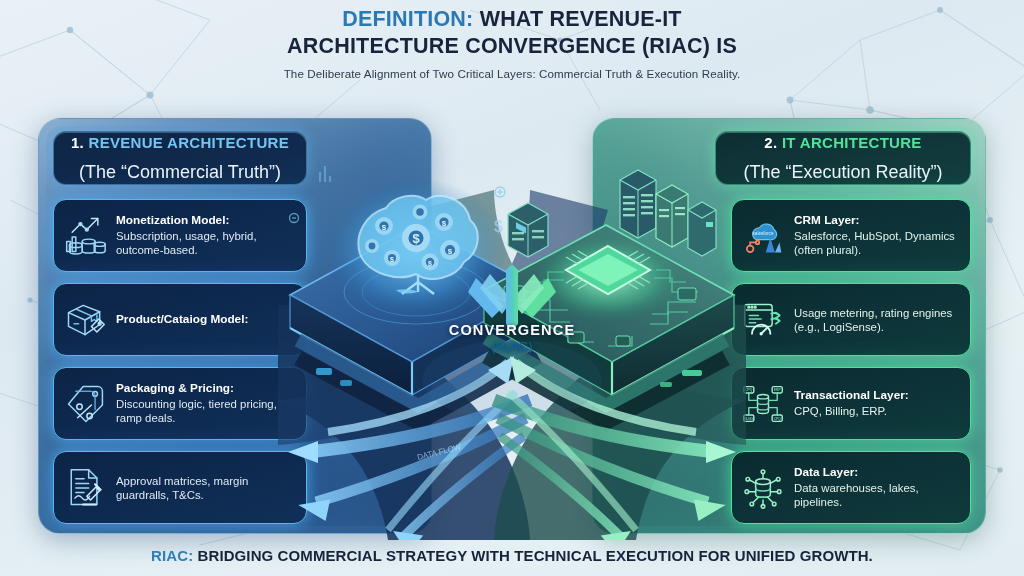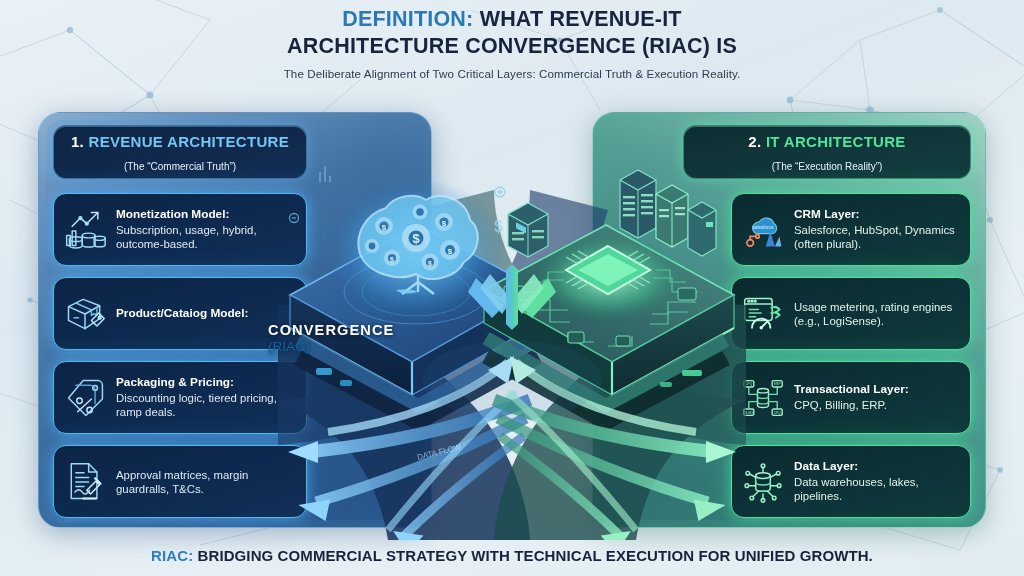--- a/index.html
+++ b/index.html
@@ -27,21 +27,21 @@
     color: #17243b; line-height: 1.24; white-space: nowrap;
   }
   .title-accent { color: #2b79b4; }
   .subtitle {
     margin-top: 8px; font-size: 11.6px; color: #2c3b4e;
     letter-spacing: .1px; white-space: nowrap;
   }
 
   
   .panel {
-    position: absolute; top: 112px; height: 416px;
+    position: absolute; top: 118px; height: 416px;
     border-radius: 22px; overflow: hidden;
   }
   .panel-left {
     left: 38px; width: 394px;
     background: linear-gradient(145deg, #7fa6c8 0%, #5d87b4 18%, #3f6ea6 42%, #2f5d97 70%, #2a5party 100%);
     background: linear-gradient(148deg, #8fb0cc 0%, #6a91bb 14%, #41719f 38%, #2d5c90 66%, #28568b 100%);
     box-shadow: 0 6px 26px rgba(30,70,120,.35), inset 0 0 60px rgba(120,180,230,.22);
     border: 1px solid rgba(150,195,230,.55);
   }
   .panel-right {
@@ -63,30 +63,30 @@
     align-items: center; justify-content: center;
     text-align: center; z-index: 6;
   }
   .panel-left .panel-head {
     left: 14px; width: 254px;
     background: linear-gradient(170deg, #0e2747 0%, #10294c 55%, #123055 100%);
     box-shadow: 0 0 14px rgba(90,180,250,.55), inset 0 1px 0 rgba(160,220,255,.3);
     border: 1px solid rgba(120,200,255,.45);
   }
   .panel-right .panel-head {
-    right: 14px; width: 288px;
+    right: 14px; width: 256px;
     background: linear-gradient(170deg, #0d2e33 0%, #11373a 55%, #123f3f 100%);
     box-shadow: 0 0 14px rgba(90,250,180,.5), inset 0 1px 0 rgba(160,255,220,.3);
     border: 1px solid rgba(110,240,185,.45);
   }
   .ph-title { font-size: 15px; font-weight: bold; letter-spacing: .3px; white-space: nowrap; }
   .ph-title .num { color: #ffffff; }
   .panel-left  .ph-title .nm { color: #74c6f2; }
   .panel-right .ph-title .nm { color: #50e49a; }
-  .ph-sub { font-size: 10px; color: #eaf4fb; margin-top: 11px; white-space: nowrap; text-align: center; }
+  .ph-sub { font-size: 18px; color: #eaf4fb; margin-top: 11px; white-space: nowrap; text-align: center; }
 
   
   .cards { position: absolute; top: 80px; display: flex; flex-direction: column; gap: 11px; z-index: 6; }
   .cards-left  { left: 14px;  width: 254px; }
   .cards-right { right: 14px; width: 240px; }
 
   .card {
     position: relative; border-radius: 13px;
     display: flex; align-items: center; gap: 8px;
     padding: 8px 10px 8px 8px; min-height: 73px;
@@ -104,21 +104,21 @@
   .card-icon { width: 46px; min-width: 46px; height: 46px; display: flex; align-items: center; justify-content: center; }
   .card-body { flex: 1; min-width: 0; }
   .card-title { font-size: 11.8px; font-weight: bold; color: #ffffff; line-height: 1.25; }
   .card-desc  { font-size: 11.4px; color: #dfeaf4; line-height: 1.27; margin-top: 1px; }
   .cards-right .card-desc { color: #e2f3ec; }
 
   
   .center { position: absolute; left: 268px; top: 100px; width: 488px; height: 440px; z-index: 10; }
 
   .conv-label {
-    position: absolute; left: 0; right: 0; top: 222px; 
+    position: absolute; left: 0; right: 0; top: 222px; text-align: center;
     z-index: 14; pointer-events: none;
   }
   .conv-main {
     font-size: 14.6px; font-weight: bold; color: #ffffff;
     letter-spacing: 1.1px; text-shadow: 0 1px 4px rgba(0,20,50,.9);
   }
   .conv-sub {
     font-size: 13.6px; color: #0369a1; margin-top: 1px;
     text-shadow: 0 1px 4px rgba(0,20,50,.9);
   }

